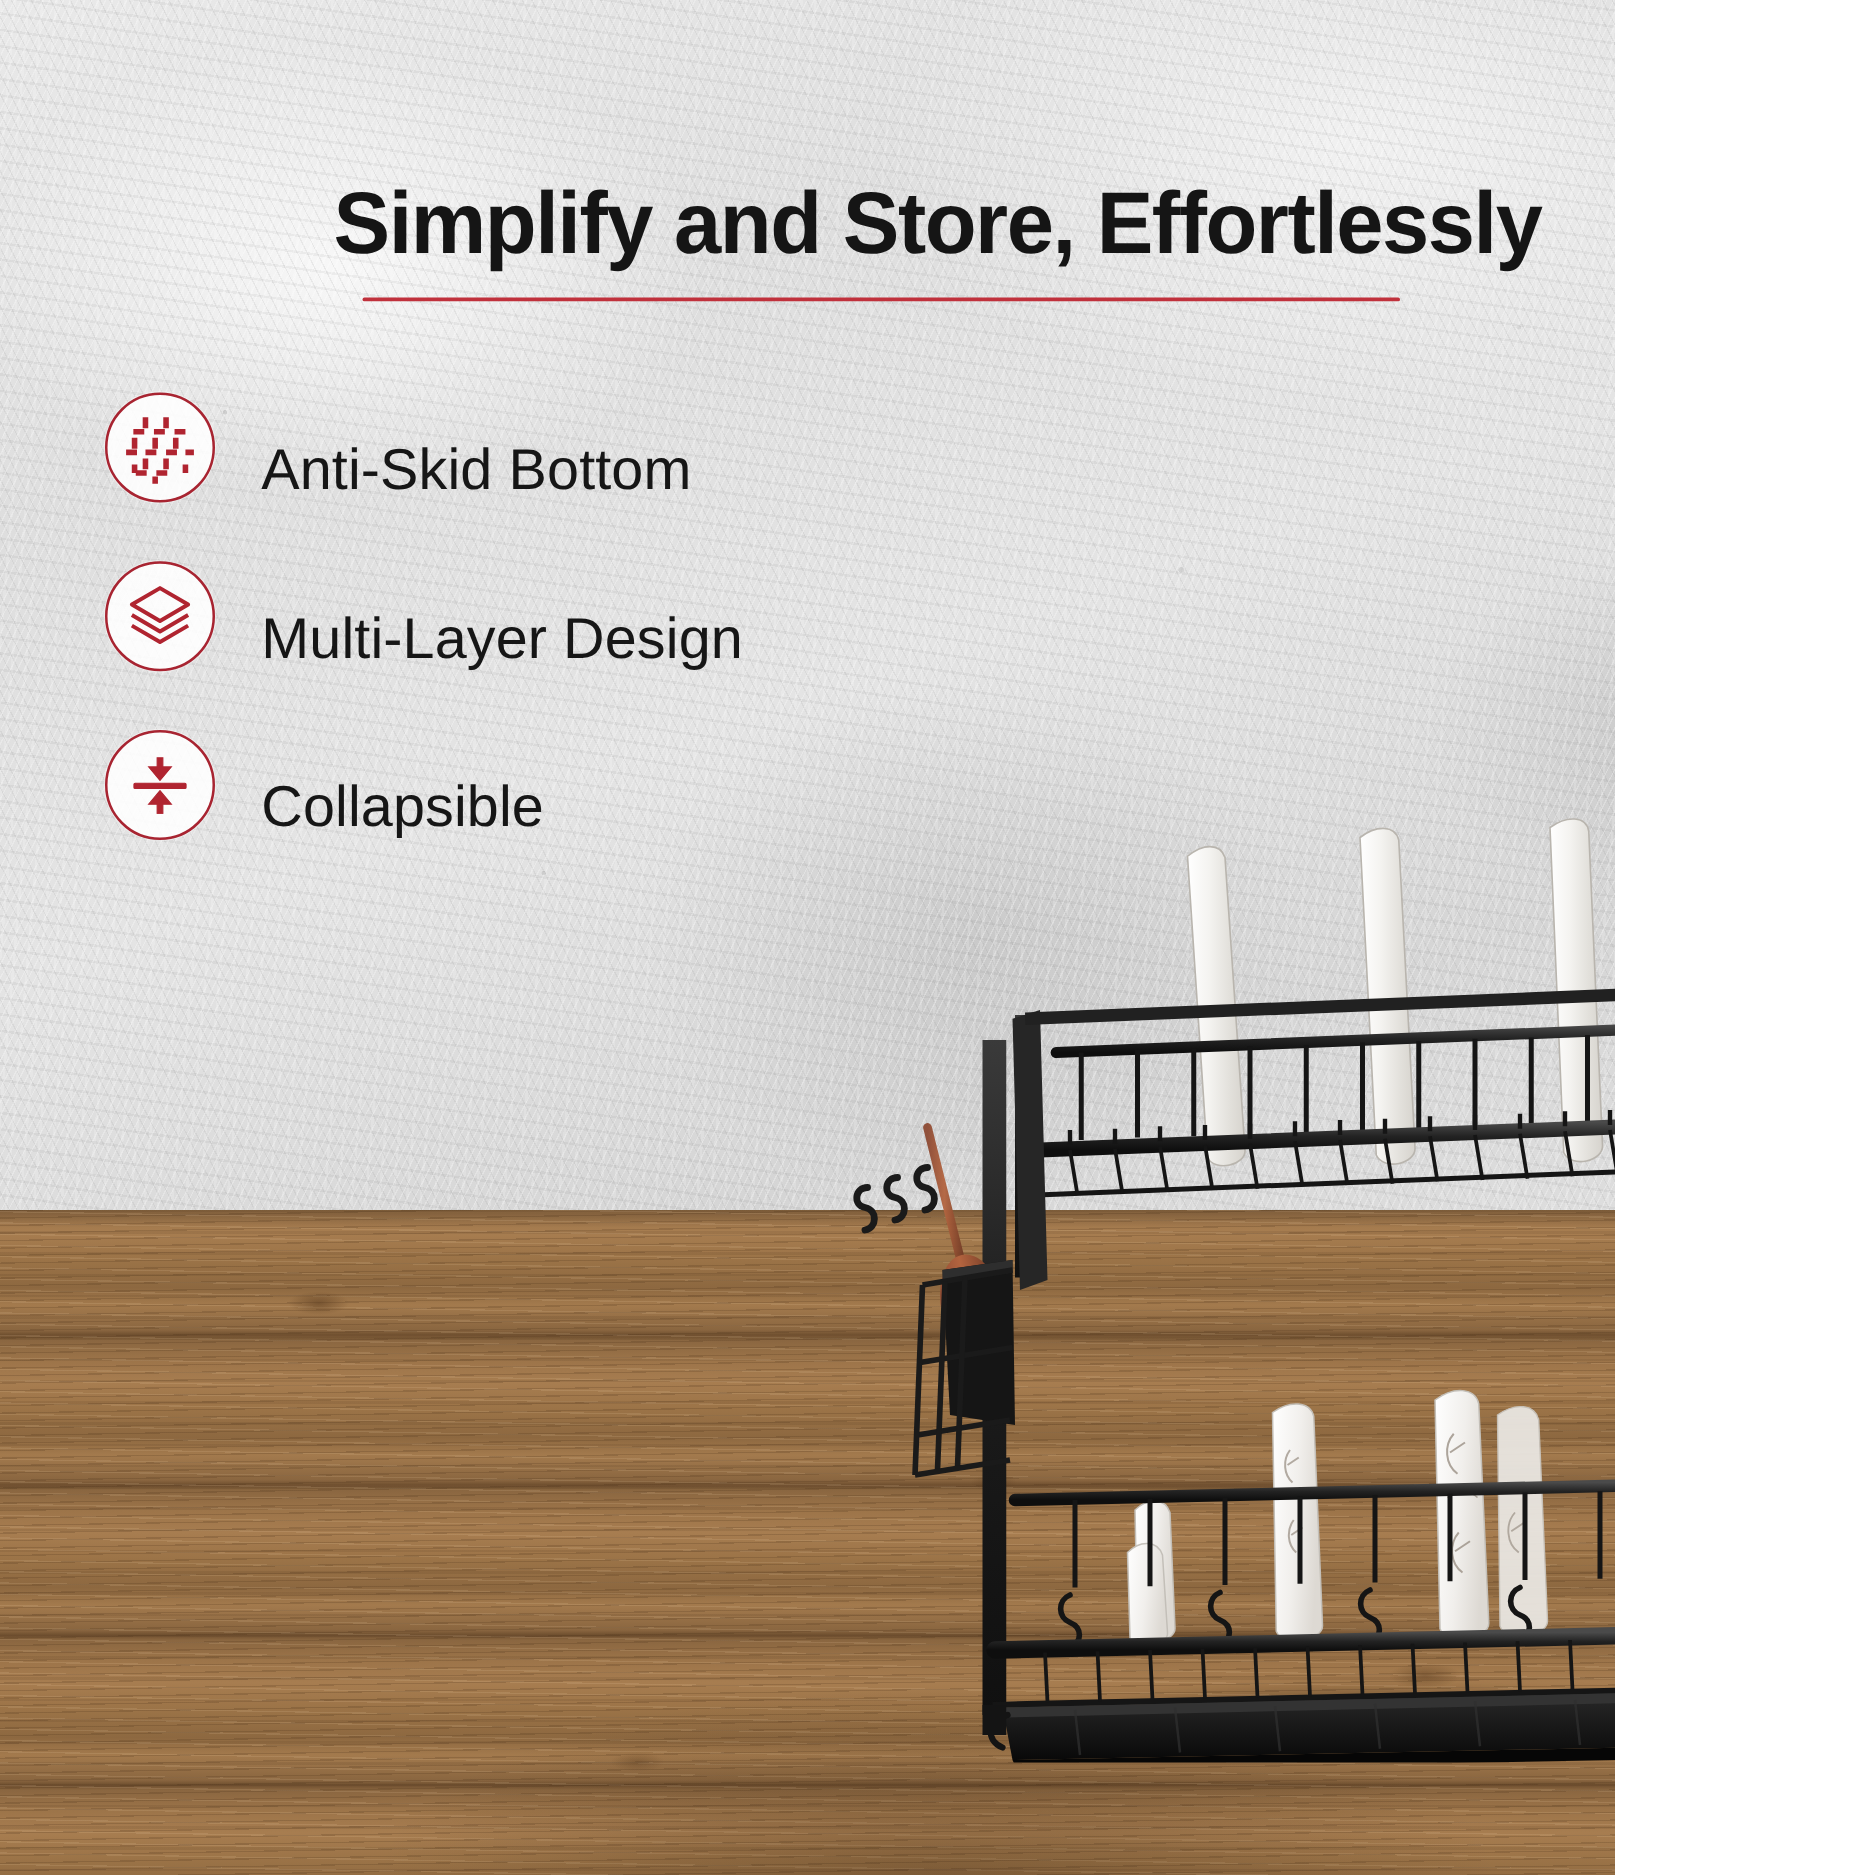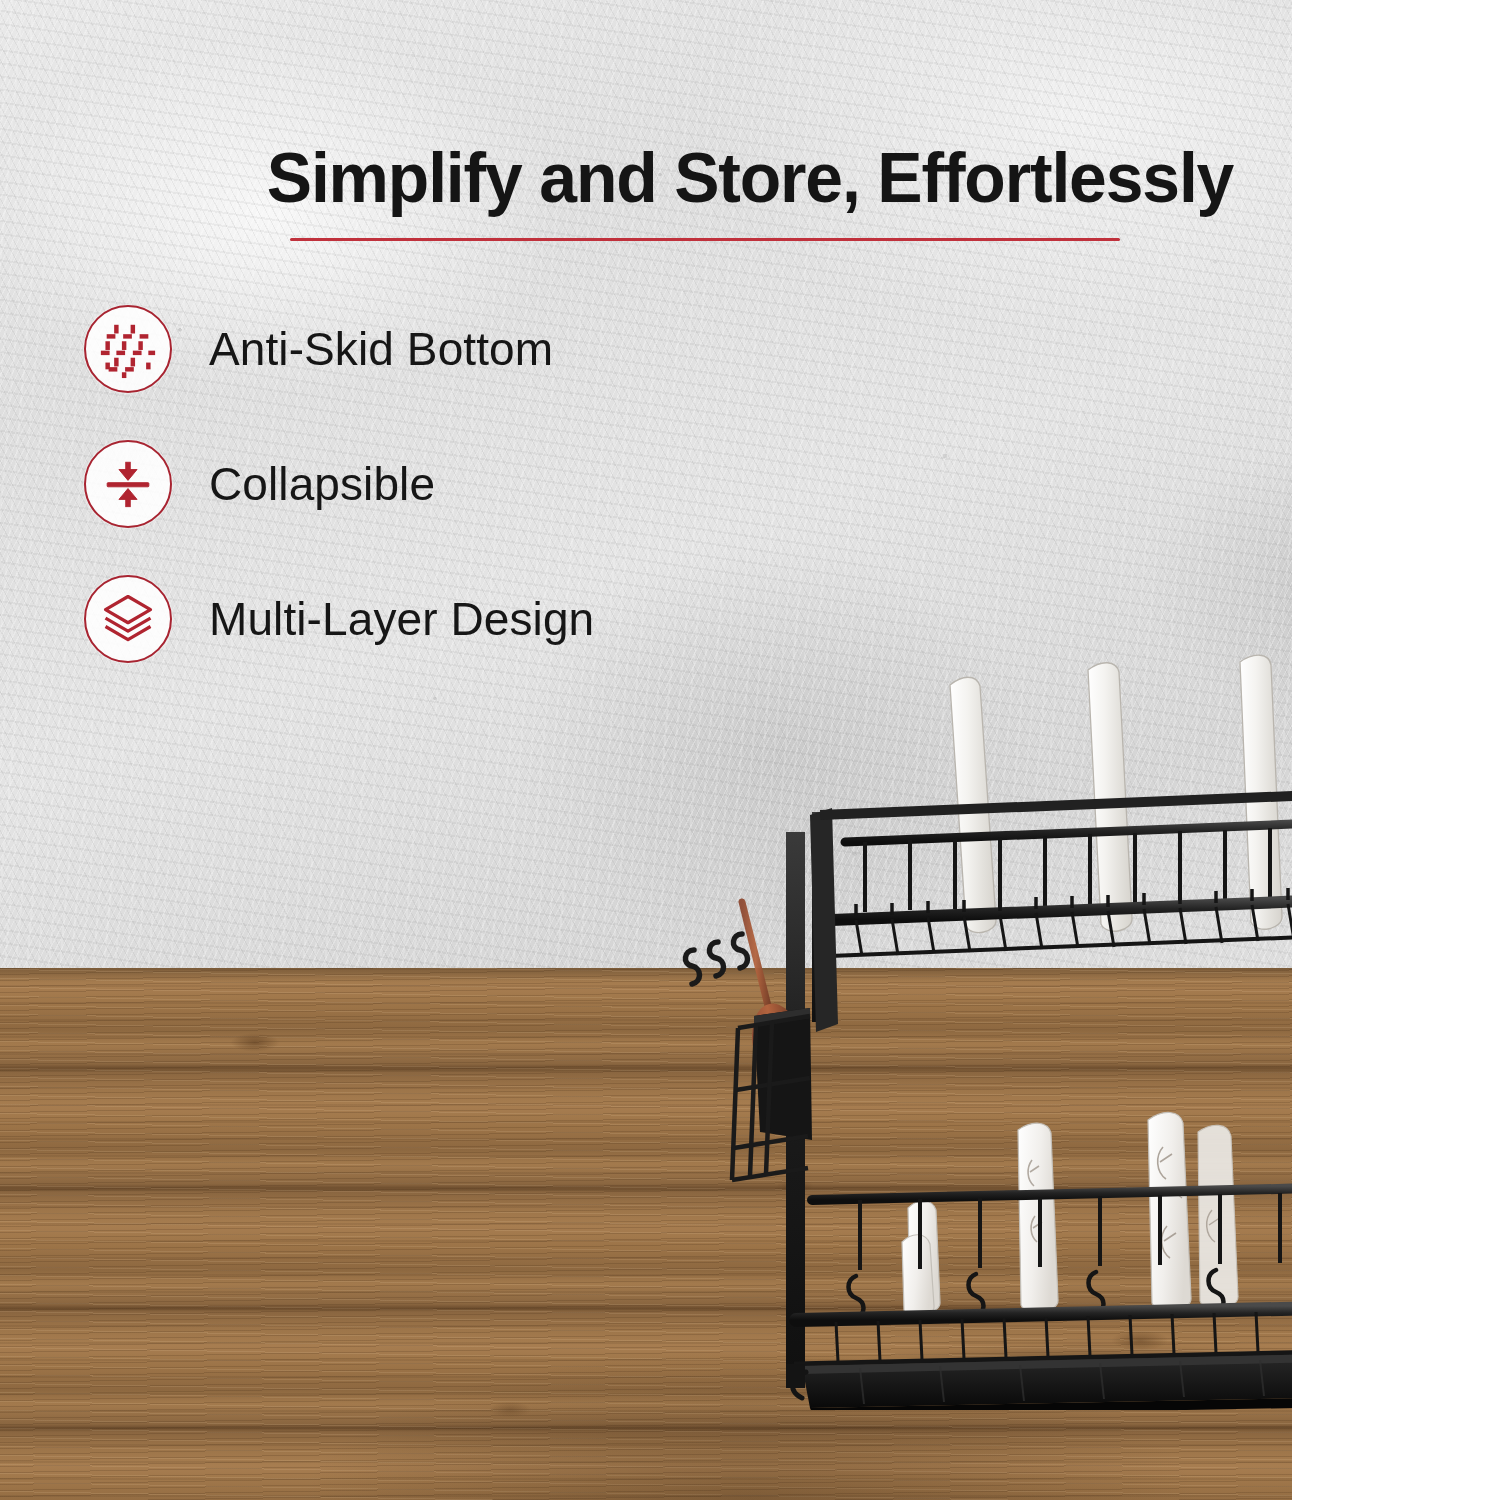--- a/index.html
+++ b/index.html
@@ -109,21 +109,21 @@
   }
 
   
   .features {
     position: absolute;
     left: 84px; top: 296px;
     width: 760px;
   }
   .feature-row {
     display: flex;
-    align-items: center;
+    align-items: flex-end;
     height: 106px;
     margin-bottom: 29px;
   }
   .feature-icon {
     width: 88px; height: 88px;
     flex: 0 0 88px;
     border: 2.5px solid #a82431;
     border-radius: 50%;
     background: rgba(255,255,255,.88);
     display: flex;
@@ -203,44 +203,44 @@
             <line x1="29" y1="53" x2="38" y2="53"></line>
             <line x1="28" y1="56" x2="28" y2="62"></line>
           </g>
         </svg>
       </div>
       <div class="feature-label">Anti-Skid Bottom</div>
     </div>
 
     <div class="feature-row">
       <div class="feature-icon">
+        <svg viewBox="0 0 64 64" width="60" height="60" aria-hidden="true">
+          <g fill="none" stroke="#b02430" stroke-width="3.4" stroke-linejoin="round">
+            <polygon points="32,8 56,22 32,36 8,22"></polygon>
+            <polyline points="8,31 32,45 56,31"></polyline>
+            <polyline points="8,40 32,54 56,40"></polyline>
+          </g>
+        </svg>
+      </div>
+      <div class="feature-label">Multi-Layer Design</div>
+    </div>
+
+    <div class="feature-row">
+      <div class="feature-icon">
         <svg viewBox="0 0 64 64" width="58" height="58" aria-hidden="true">
           <g fill="#b02430" stroke="#b02430">
             <rect x="29.5" y="8" width="5" height="12"></rect>
             <polygon points="32,28 22,16 42,16"></polygon>
             <rect x="9" y="30.5" width="46" height="4.6" rx="1"></rect>
             <rect x="29.5" y="45" width="5" height="12"></rect>
             <polygon points="32,37 22,49 42,49"></polygon>
           </g>
         </svg>
       </div>
       <div class="feature-label">Collapsible</div>
-    </div>
-
-    <div class="feature-row">
-      <div class="feature-icon">
-        <svg viewBox="0 0 64 64" width="60" height="60" aria-hidden="true">
-          <g fill="none" stroke="#b02430" stroke-width="3.4" stroke-linejoin="round">
-            <polygon points="32,8 56,22 32,36 8,22"></polygon>
-            <polyline points="8,31 32,45 56,31"></polyline>
-            <polyline points="8,40 32,54 56,40"></polyline>
-          </g>
-        </svg>
-      </div>
-      <div class="feature-label">Multi-Layer Design</div>
     </div>
 
 
 
   </div>
 
   <div class="rack-shadow"></div>
 
   <div class="product">
     <svg viewBox="0 0 840 790" aria-hidden="true">

